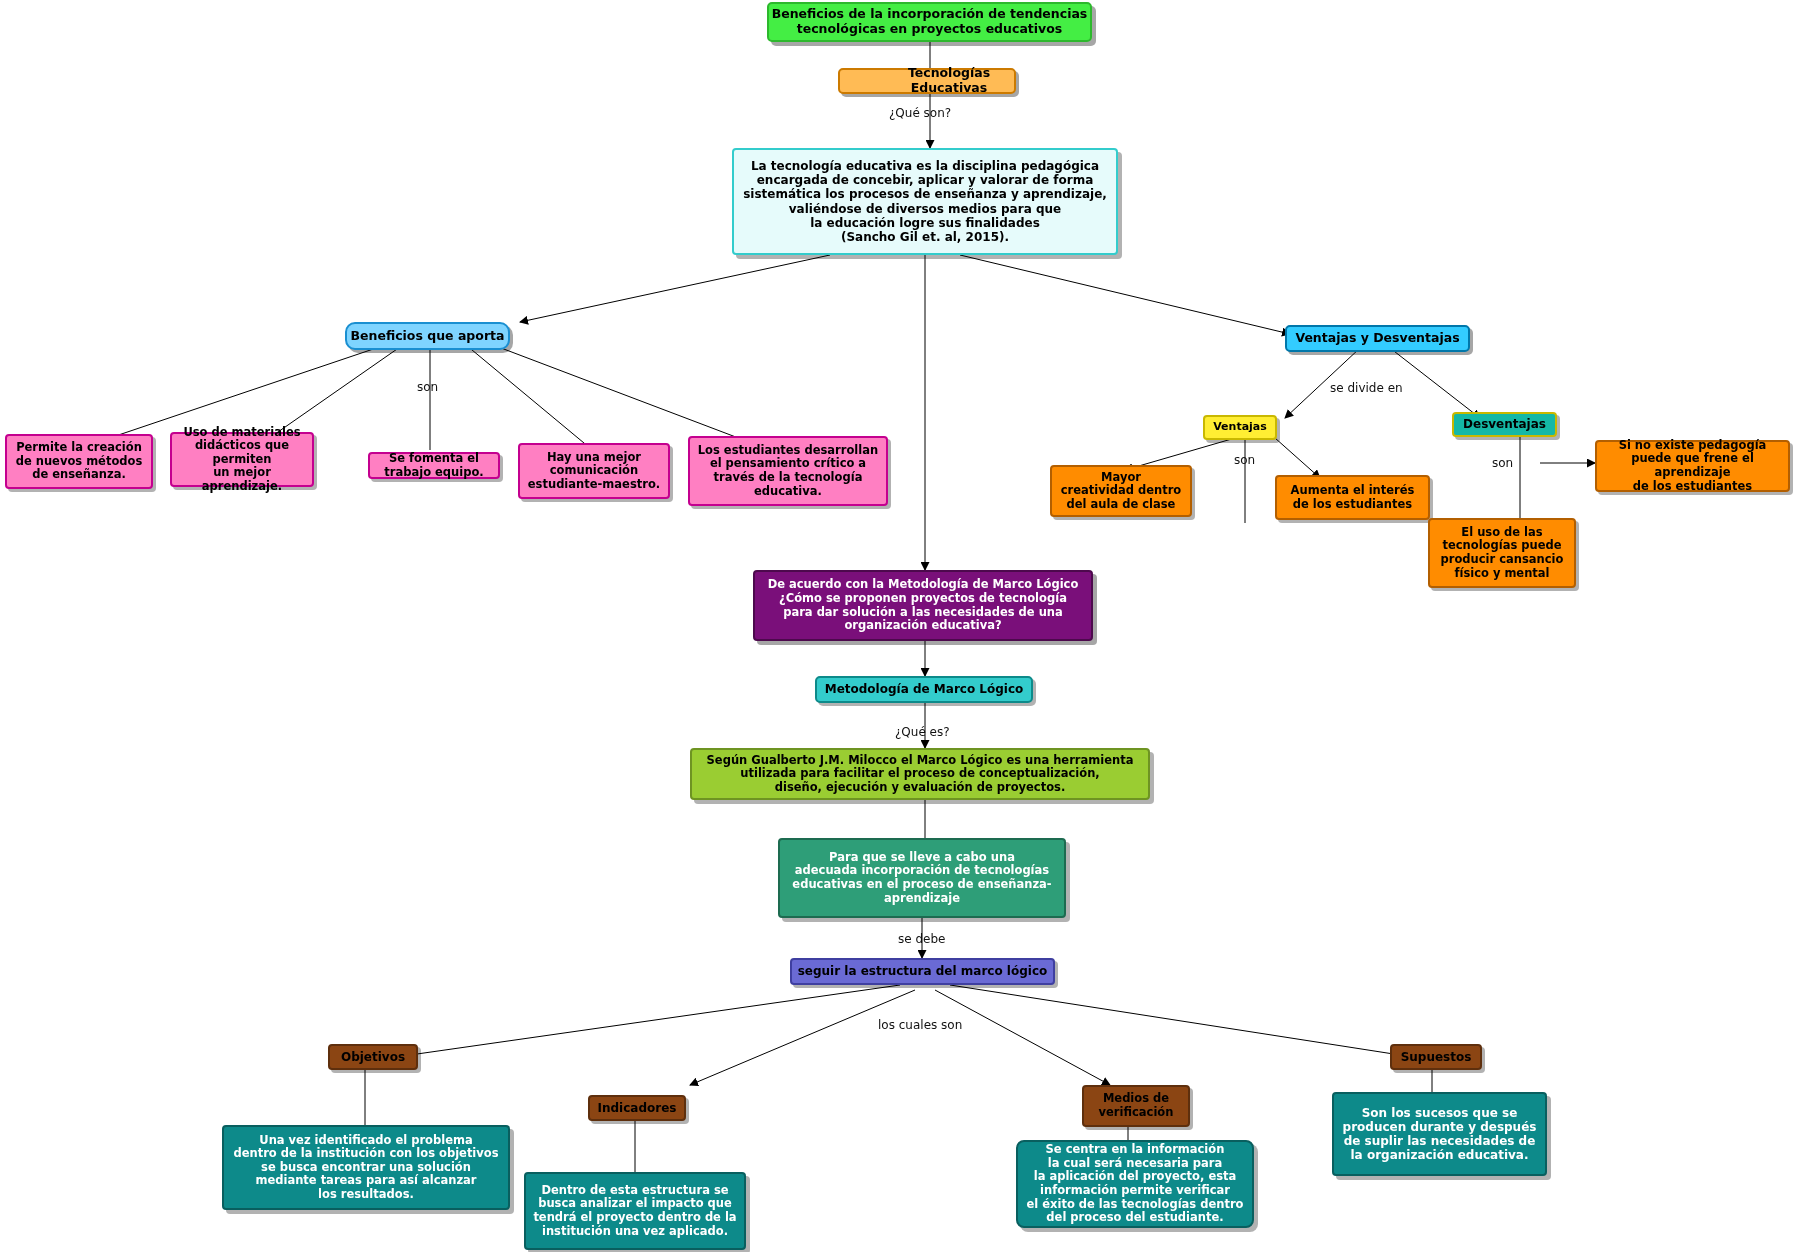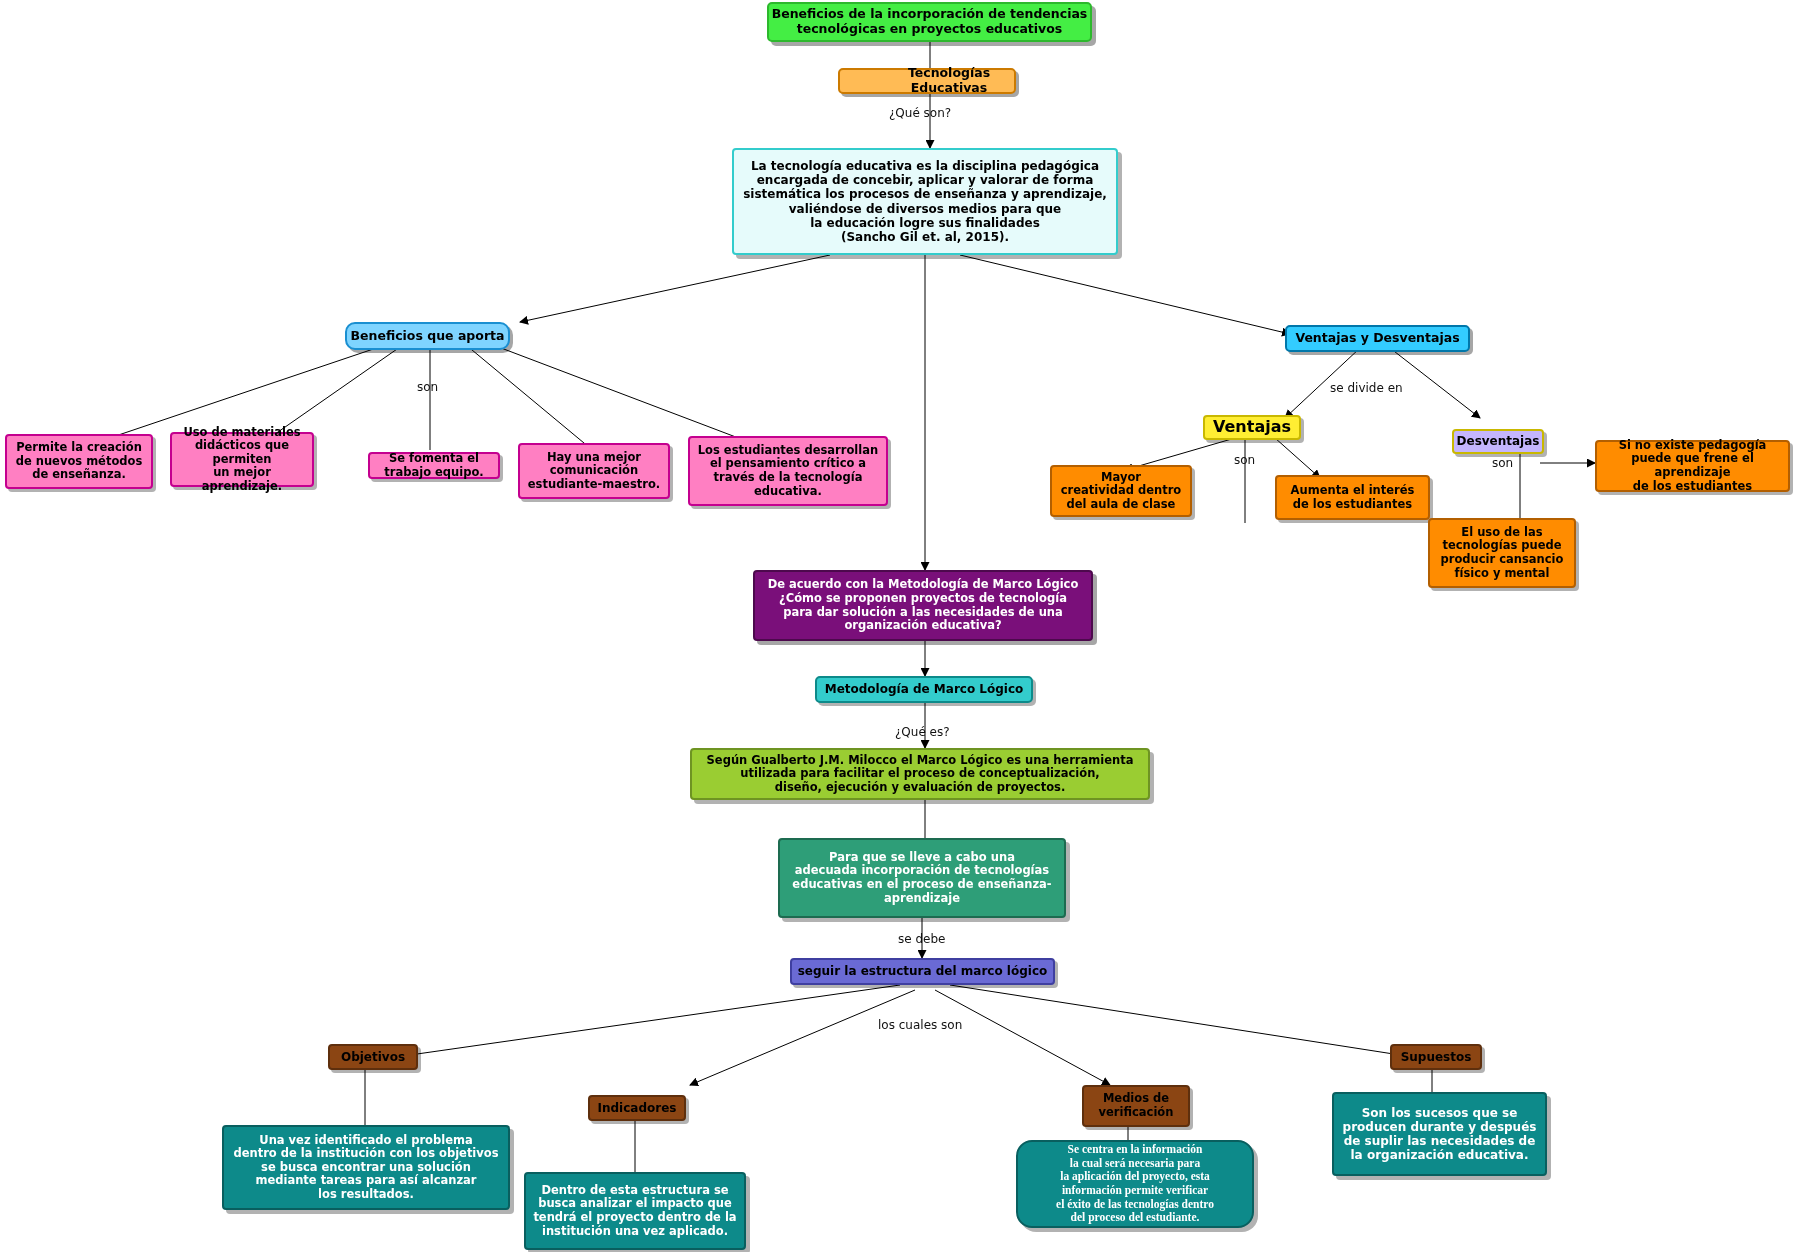--- a/index.html
+++ b/index.html
@@ -104,23 +104,23 @@
 
   <div class="node" style="left:688px;top:436px;width:200px;height:70px;background:#ff7fc2;border:2px solid #c4008f;border-radius:4px;color:#000;font-size:11.5px;box-shadow:3px 3px 0 rgba(0,0,0,.3);white-space:pre-line;">Los estudiantes desarrollan
 el pensamiento crítico a
 través de la tecnología
 educativa.</div>
 
   <div class="node" style="left:1285px;top:325px;width:185px;height:27px;background:#33ccff;border:2px solid #0077aa;border-radius:5px;color:#000;font-size:12.5px;box-shadow:3px 3px 0 rgba(0,0,0,.35);">Ventajas y Desventajas</div>
 
   <div class="lbl" style="left:1330px;top:381px;">se divide en</div>
 
-  <div class="node" style="left:1203px;top:415px;width:98px;height:25px;background:#ffee33;border:2px solid #c9b800;border-radius:4px;color:#000;font-size:16px;box-shadow:3px 3px 0 rgba(0,0,0,.3);">Ventajas</div>
+  <div class="node" style="left:1203px;top:415px;width:74px;height:25px;background:#ffee33;border:2px solid #c9b800;border-radius:4px;color:#000;font-size:11px;box-shadow:3px 3px 0 rgba(0,0,0,.3);">Ventajas</div>
 
-  <div class="node" style="left:1452px;top:412px;width:92px;height:25px;background:#c4b5fd;border:2px solid #c9b800;border-radius:4px;color:#000;font-size:12px;box-shadow:3px 3px 0 rgba(0,0,0,.3);margin-top:17px;">Desventajas</div>
+  <div class="node" style="left:1452px;top:412px;width:105px;height:25px;background:#14b8a6;border:2px solid #c9b800;border-radius:4px;color:#000;font-size:12px;box-shadow:3px 3px 0 rgba(0,0,0,.3);">Desventajas</div>
 
   <div class="lbl" style="left:1234px;top:453px;">son</div>
   <div class="lbl" style="left:1492px;top:456px;">son</div>
 
   <div class="node" style="left:1050px;top:465px;width:142px;height:52px;background:#ff8c00;border:2px solid #b35f00;border-radius:4px;color:#000;font-size:11.5px;box-shadow:3px 3px 0 rgba(0,0,0,.3);white-space:pre-line;">Mayor
 creatividad dentro
 del aula de clase</div>
 
   <div class="node" style="left:1275px;top:475px;width:155px;height:45px;background:#ff8c00;border:2px solid #b35f00;border-radius:4px;color:#000;font-size:11.5px;box-shadow:3px 3px 0 rgba(0,0,0,.3);white-space:pre-line;">Aumenta el interés
 de los estudiantes</div>
@@ -172,21 +172,21 @@
 dentro de la institución con los objetivos
 se busca encontrar una solución
 mediante tareas para así alcanzar
 los resultados.</div>
 
   <div class="node" style="left:524px;top:1172px;width:222px;height:78px;background:#0d8a8a;border:2px solid #095f5f;border-radius:4px;color:#fff;font-size:11.5px;box-shadow:4px 4px 0 rgba(0,0,0,.3);white-space:pre-line;">Dentro de esta estructura se
 busca analizar el impacto que
 tendrá el proyecto dentro de la
 institución una vez aplicado.</div>
 
-  <div class="node" style="left:1016px;top:1140px;width:238px;height:88px;background:#0d8a8a;border:2px solid #095f5f;border-radius:16px;color:#fff;font-size:11.5px;box-shadow:4px 4px 0 rgba(0,0,0,.3);white-space:pre-line;font-family:Liberation Serif, serif;">Se centra en la información
+  <div class="node" style="left:1016px;top:1140px;width:238px;height:88px;background:#0d8a8a;border:2px solid #095f5f;border-radius:8px;color:#fff;font-size:11.5px;box-shadow:4px 4px 0 rgba(0,0,0,.3);white-space:pre-line;">Se centra en la información
 la cual será necesaria para
 la aplicación del proyecto, esta
 información permite verificar
 el éxito de las tecnologías dentro
 del proceso del estudiante.</div>
 
   <div class="node" style="left:1332px;top:1092px;width:215px;height:84px;background:#0d8a8a;border:2px solid #095f5f;border-radius:4px;color:#fff;font-size:12px;box-shadow:4px 4px 0 rgba(0,0,0,.3);white-space:pre-line;">Son los sucesos que se
 producen durante y después
 de suplir las necesidades de
 la organización educativa.</div>

